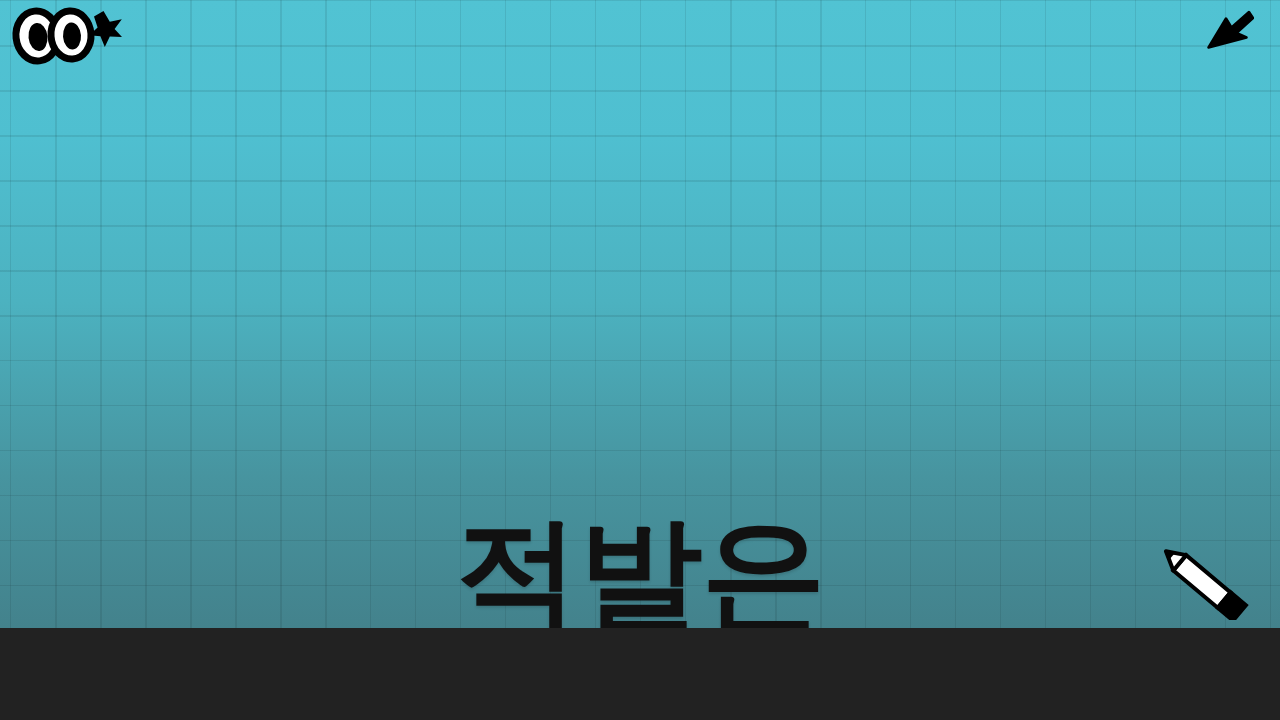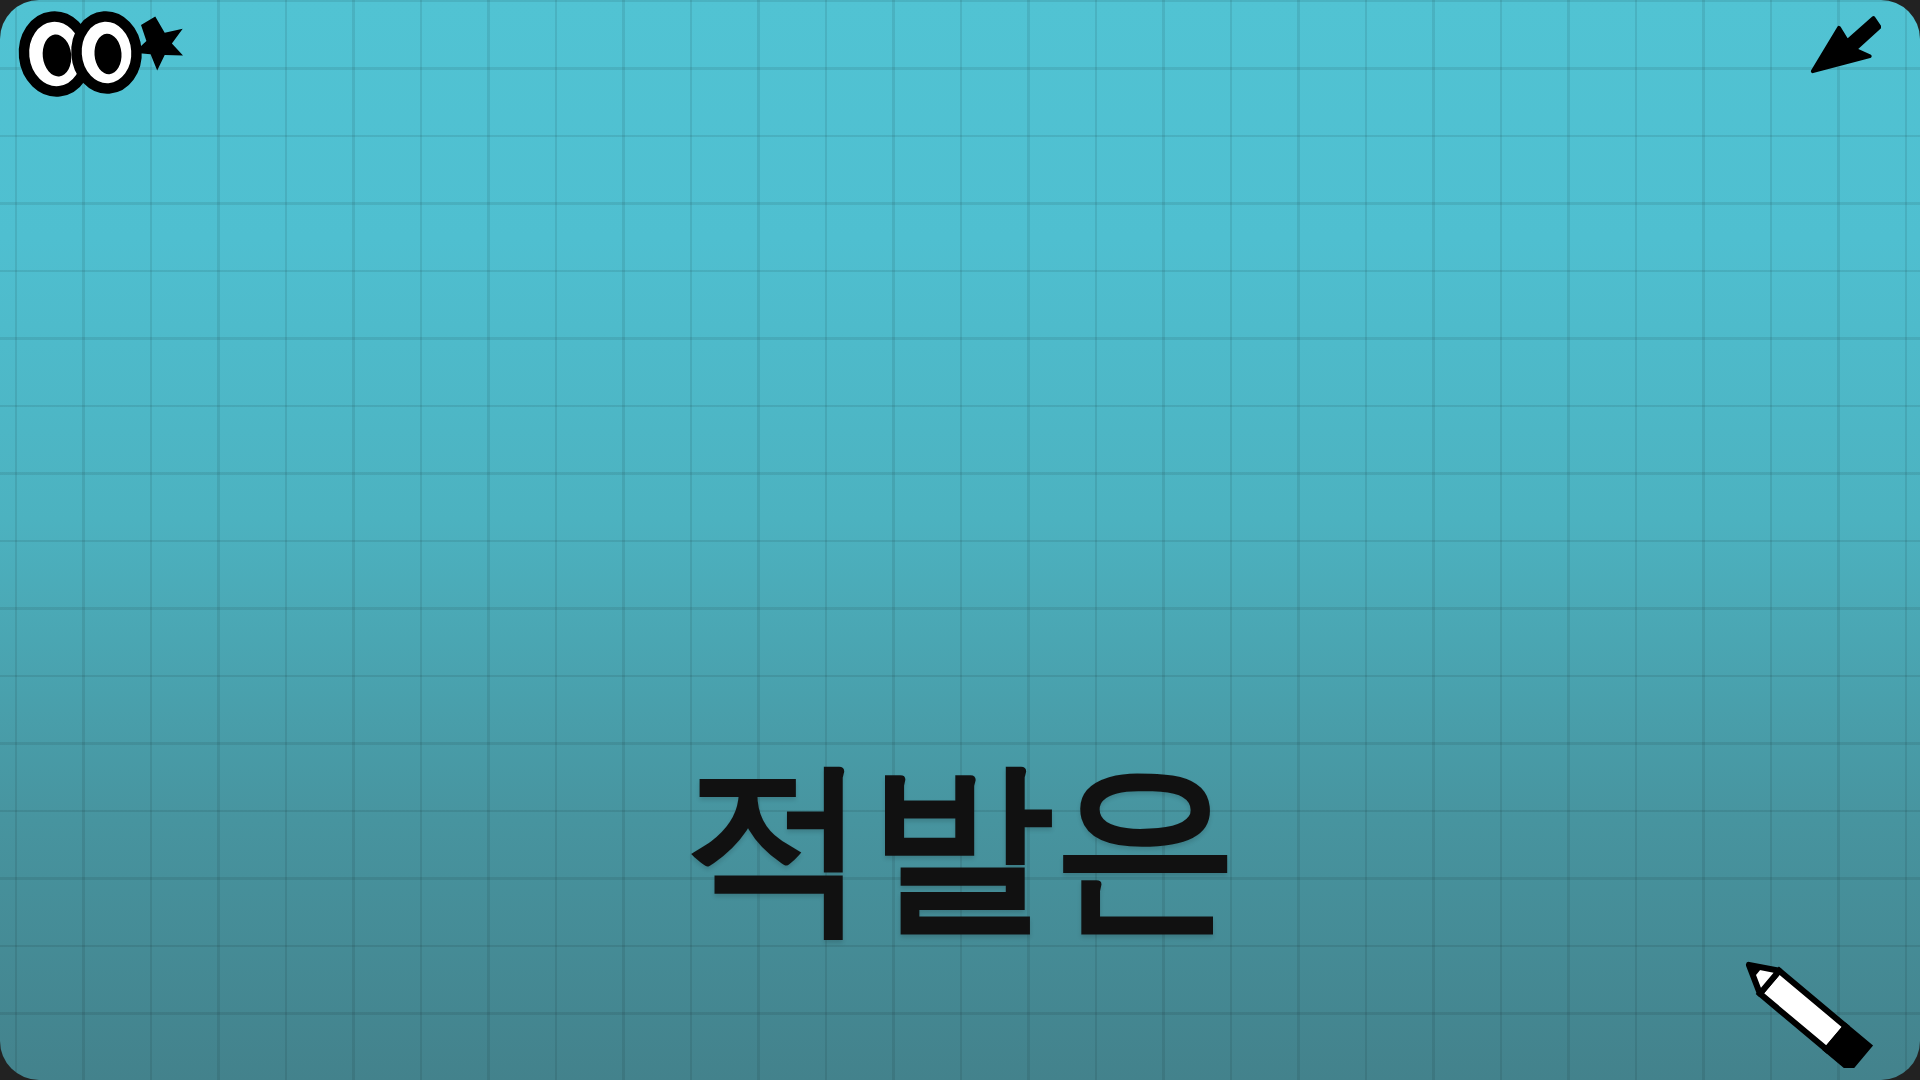--- a/index.html
+++ b/index.html
@@ -4,44 +4,43 @@
 <title>Title Card</title>
 <style>
   html, body {
     margin: 0;
     padding: 0;
     background: #222;
   }
   #stage {
     position: relative;
     width: 1280px;
-    height: 720px;
+    height: 628px;
     overflow: hidden;
-    font-family: Liberation Mono, monospace;
+    font-family: Liberation Serif, serif;
     
     background-color: #4fbfd0;
     background-image:
       
       repeating-linear-gradient(
         to right,
         rgba(0,0,0,0.085) 0px,
         rgba(0,0,0,0.085) 1.5px,
         rgba(0,0,0,0) 1.5px,
         rgba(0,0,0,0) 45px
       ),
       repeating-linear-gradient(
         to bottom,
         rgba(0,0,0,0.085) 0px,
         rgba(0,0,0,0.085) 1.5px,
         rgba(0,0,0,0) 1.5px,
         rgba(0,0,0,0) 45px
       ),
       linear-gradient(to bottom, #51c3d3 0%, #4fbfd0 22%, #4cb2c0 48%, #47949f 76%, #43828c 100%);
     background-position: 10px 0px, 0px 0px, 0 0;
-    border-radius: 26px;
   }
 
   
   #logo {
     position: absolute;
     left: 8px;
     top: 4px;
     width: 120px;
     height: 62px;
   }

